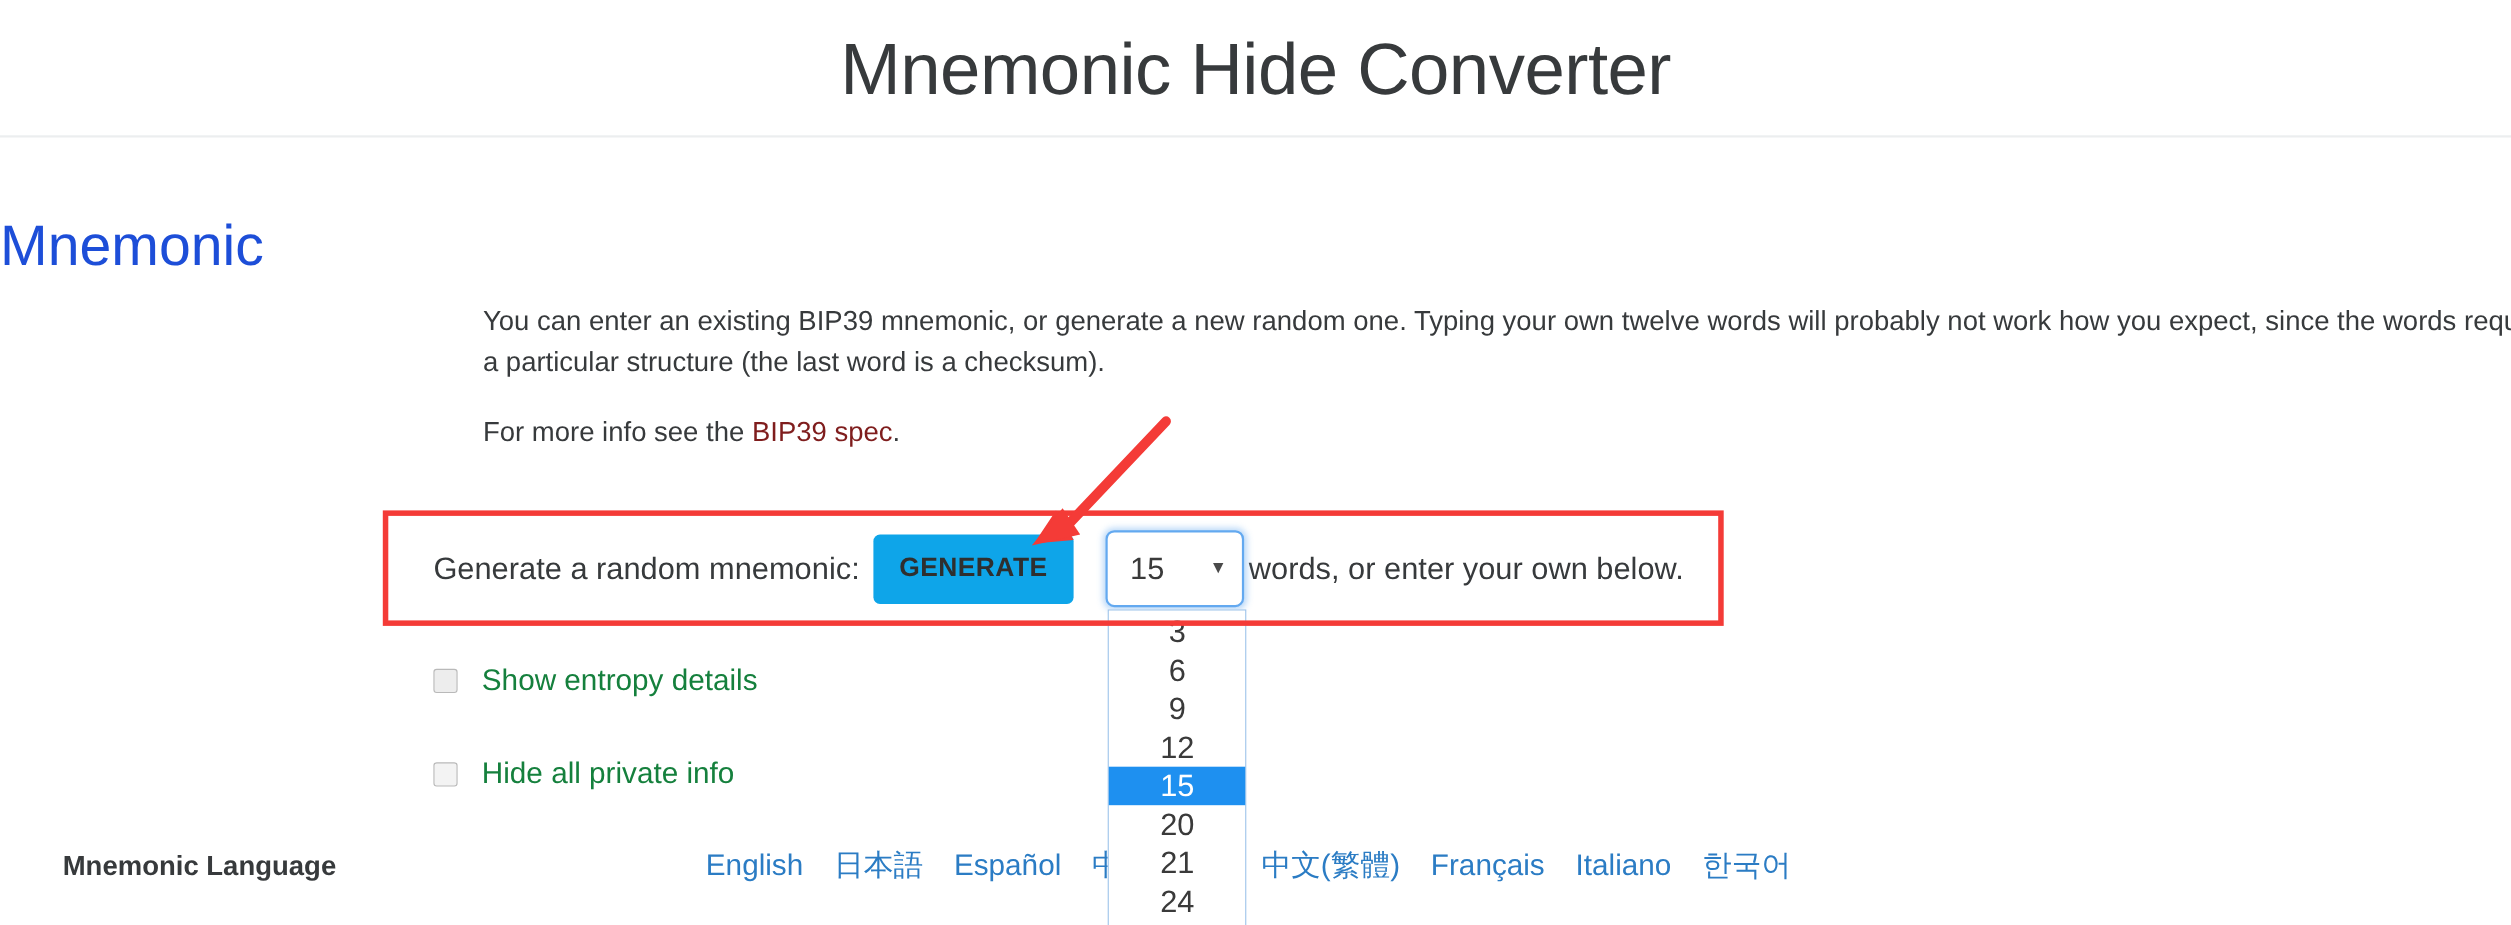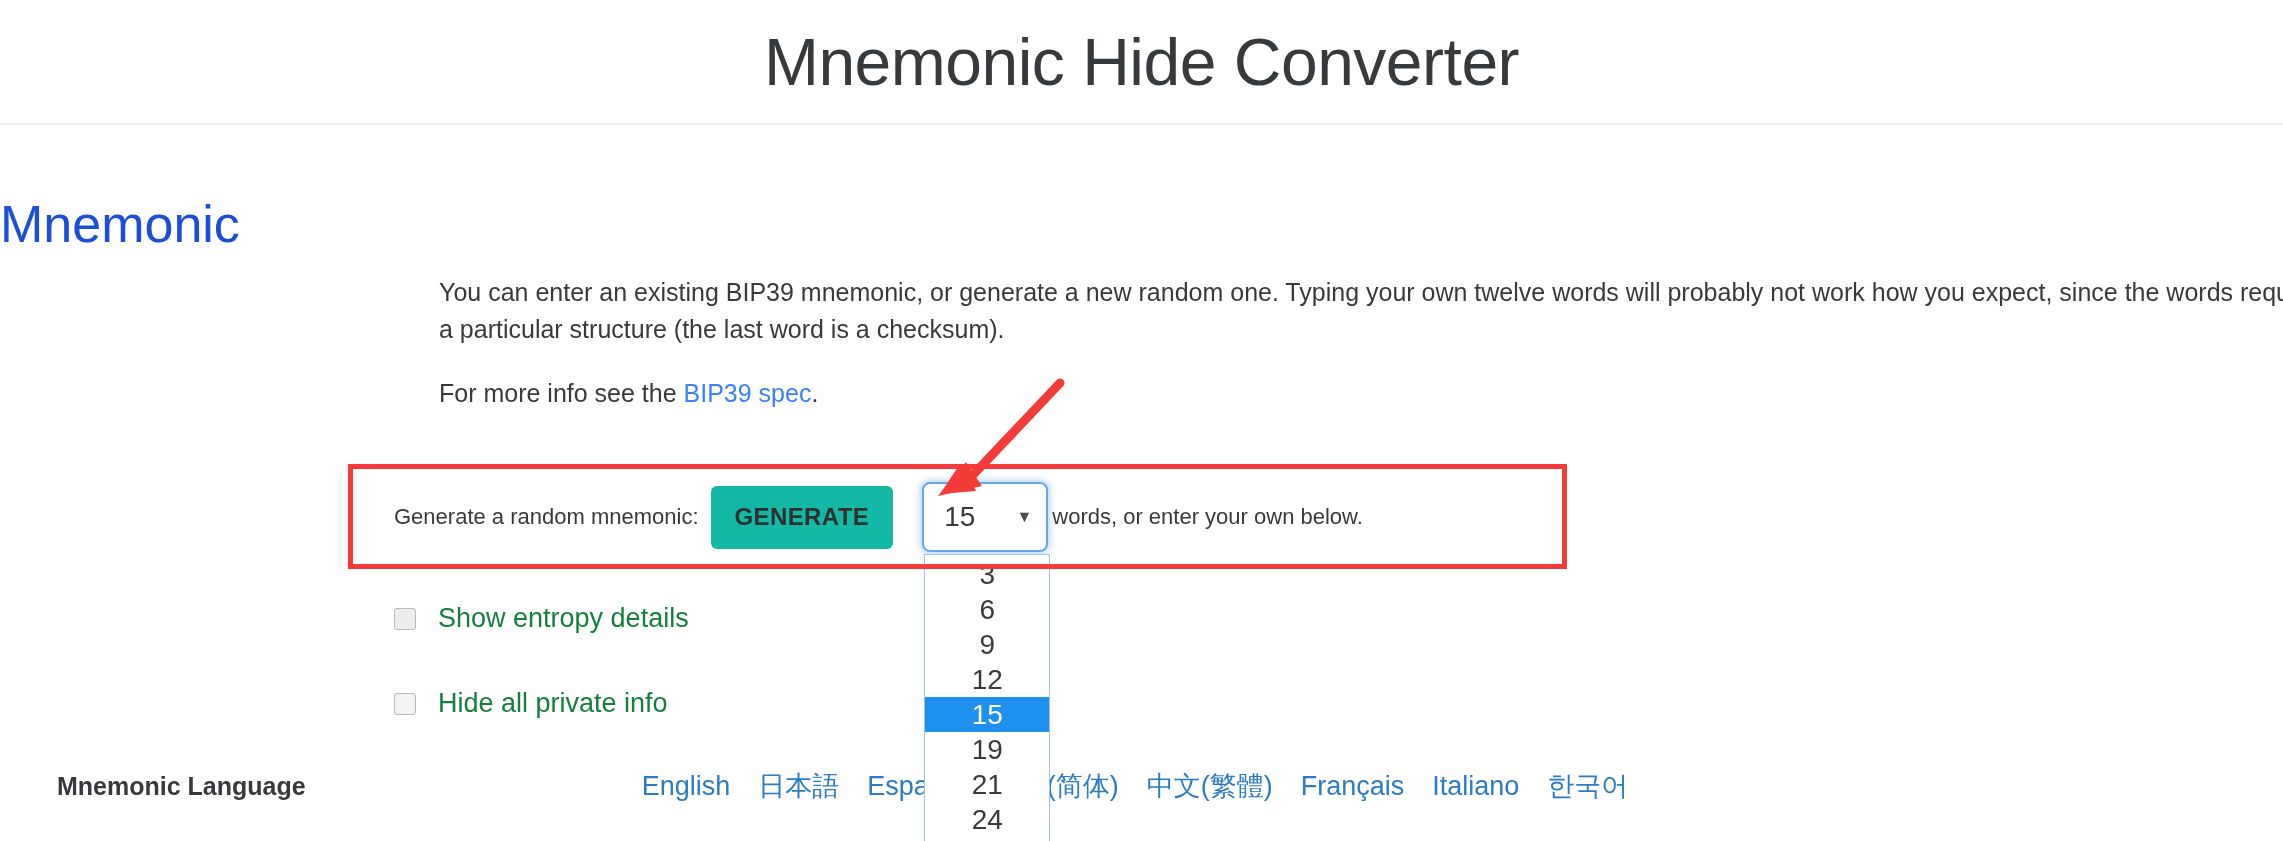--- a/index.html
+++ b/index.html
@@ -53,21 +53,21 @@
     margin-left: 45px;
   }
   .para {
     font-size: 25px;
     line-height: 1.48;
     color: #373a3c;
     margin: 0;
   }
   .para.second { margin-top: 27px; }
   a.link {
-    color: #3b82f6;
+    color: #7f1d1d;
     text-decoration: none;
   }
 
   
   #highlight-box {
     position: absolute;
     left: 348px;
     top: 464px;
     width: 1219px;
     height: 105px;
@@ -93,27 +93,27 @@
     position: absolute;
     left: 394px;
     top: 492px;
     display: flex;
     align-items: center;
     height: 50px;
     z-index: 2;
   }
   #generate-row .lead-text,
   #generate-row .trail-text {
-    font-size: 22px;
+    font-size: 28px;
     color: #373a3c;
     white-space: nowrap;
   }
   #generate-button {
     margin-left: 12px;
-    background: #14b8a6;
+    background: #0ea5e9;
     border: none;
     border-radius: 6px;
     padding: 0 24px;
     height: 63px;
     font-family: "Liberation Sans", sans-serif;
     font-size: 24px;
     font-weight: bold;
     color: #2f2f2f;
     letter-spacing: 0.4px;
     cursor: pointer;
@@ -249,21 +249,21 @@
     <div id="word-count-select">
       <span class="value">15</span>
       <span class="caret">▼</span>
     </div>
     <div id="word-count-options">
         <div class="option">3</div>
         <div class="option">6</div>
         <div class="option">9</div>
         <div class="option">12</div>
         <div class="option selected">15</div>
-        <div class="option">19</div>
+        <div class="option">20</div>
         <div class="option">21</div>
         <div class="option">24</div>
       </div>
   </div>
 
   <span class="trail-text" style="margin-left:4px;">words, or enter your own below.</span>
 </div>
 
 <div id="highlight-box"></div>
 

